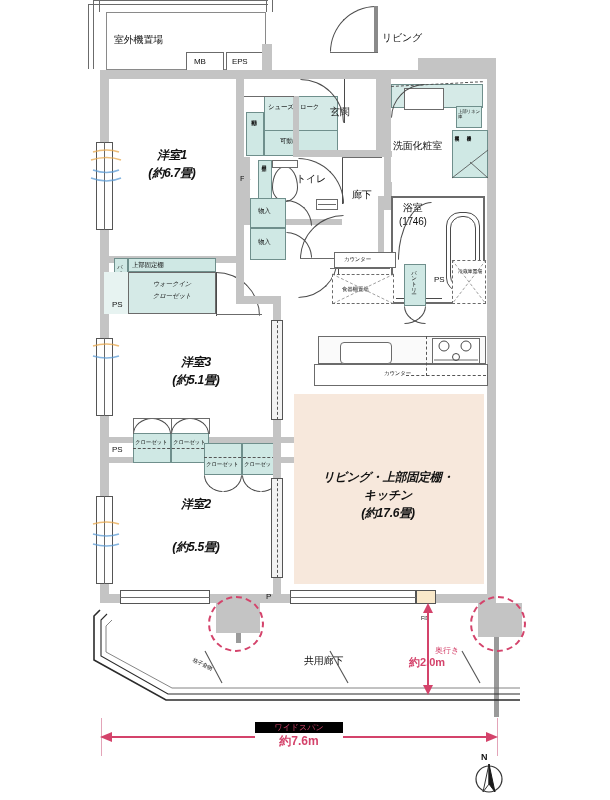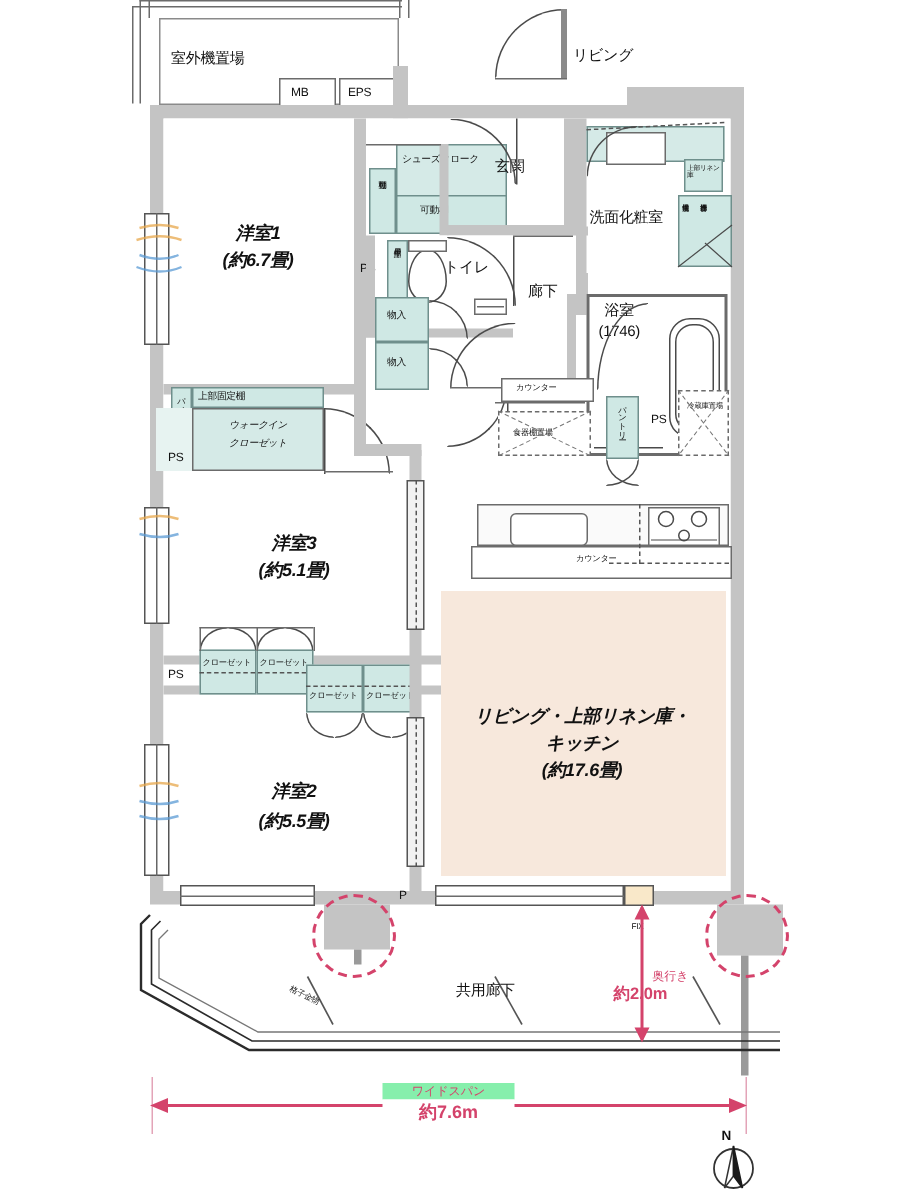--- a/index.html
+++ b/index.html
@@ -183,21 +183,21 @@
   <div class="lbl tiny" style="left:206px;top:461px;">クローゼット</div>
   <div class="lbl tiny" style="left:244px;top:461px;">クローゼット</div>
 
   <div class="arcBL" style="left:204px;top:475px;width:19px;height:17px;"></div>
   <div class="arc" style="left:223px;top:475px;width:19px;height:17px;"></div>
   <div class="arcBL" style="left:242px;top:475px;width:19px;height:17px;"></div>
   <div class="arc" style="left:261px;top:475px;width:19px;height:17px;"></div>
 
   <div class="lbl sm" style="left:112px;top:445px;">PS</div>
 
-  <div class="lbl lg c" style="left:196px;top:520px;text-align:center;">洋室2</div>
+  <div class="lbl lg c" style="left:196px;top:497px;text-align:center;">洋室2</div>
   <div class="lbl lg c" style="left:196px;top:540px;">(約5.5畳)</div>
 
   <div class="wall" style="left:273px;top:300px;width:8px;height:294px;"></div>
   <div class="wall" style="left:236px;top:256px;width:8px;height:48px;"></div>
   <div class="wall" style="left:236px;top:296px;width:45px;height:8px;"></div>
 
   <div class="win" style="left:271px;top:320px;width:12px;height:100px;background:#f2f2f2;"></div>
   <div class="vdash" style="left:277px;top:320px;height:100px;"></div>
   <div class="win" style="left:271px;top:478px;width:12px;height:100px;background:#f2f2f2;"></div>
   <div class="vdash" style="left:277px;top:478px;height:100px;"></div>
@@ -328,21 +328,21 @@
     <g stroke="#4a4a4a" stroke-width="0.8">
       <path d="M434,360 L478,360"></path>
     </g>
   </svg>
   <div class="whitebox" style="left:314px;top:364px;width:174px;height:22px;background:#fff;"></div>
   <div class="lbl tiny" style="left:384px;top:370px;">カウンター</div>
   <div class="hdash" style="left:406px;top:375px;width:80px;"></div>
   <div class="vdash" style="left:426px;top:336px;height:40px;"></div>
 
   <div class="ldk" style="left:294px;top:394px;width:190px;height:190px;"></div>
-  <div class="lbl lg c" style="left:388px;top:470px;">リビング・上部リネン庫・</div>
+  <div class="lbl lg c" style="left:388px;top:470px;">リビング・上部固定棚・</div>
   <div class="lbl lg c" style="left:388px;top:488px;">キッチン</div>
   <div class="lbl lg c" style="left:388px;top:506px;">(約17.6畳)</div>
 
   <div class="win" style="left:120px;top:590px;width:90px;height:14px;background:#fff;"></div>
   <div class="hline" style="left:120px;top:597px;width:90px;"></div>
   <div class="win" style="left:290px;top:590px;width:126px;height:14px;background:#fff;"></div>
   <div class="hline" style="left:290px;top:597px;width:126px;"></div>
   <div class="win" style="left:416px;top:590px;width:20px;height:14px;background:#f9e8c9;"></div>
   <div class="lbl tiny" style="left:421px;top:615px;">FIX</div>
 
@@ -387,21 +387,21 @@
 
   <div class="dimtick" style="left:101px;top:718px;height:38px;"></div>
   <div class="dimtick" style="left:497px;top:718px;height:38px;"></div>
   <div class="dimh" style="left:103px;top:736px;width:392px;height:2px;"></div>
   <svg class="svgl" width="610" height="800">
     <g fill="#d4436b">
       <polygon points="100,737 112,732 112,742"></polygon>
       <polygon points="498,737 486,732 486,742"></polygon>
     </g>
   </svg>
-  <div class="dimlbl" style="left:255px;top:722px;width:88px;font-size:8px;background:#86efac;">ワイドスパン</div>
+  <div class="dimlbl" style="left:255px;top:722px;width:88px;font-size:8px;background:#000000;">ワイドスパン</div>
   <div class="dimlbl" style="left:255px;top:733px;width:88px;font-size:12px;font-weight:700;background:#fff;">約7.6m</div>
 
   <svg class="svgl" width="610" height="800">
     <circle cx="489" cy="779" r="13" fill="#fff" stroke="#333" stroke-width="1.2"></circle>
     <polygon points="489,764 483,792 489,784" fill="#fff" stroke="#333" stroke-width="1"></polygon>
     <polygon points="489,764 495,792 489,784" fill="#1a1a1a" stroke="#1a1a1a" stroke-width="1"></polygon>
   </svg>
   <div class="lbl" style="left:481px;top:752px;font-size:9px;font-weight:700;">N</div>
 
 </div>

